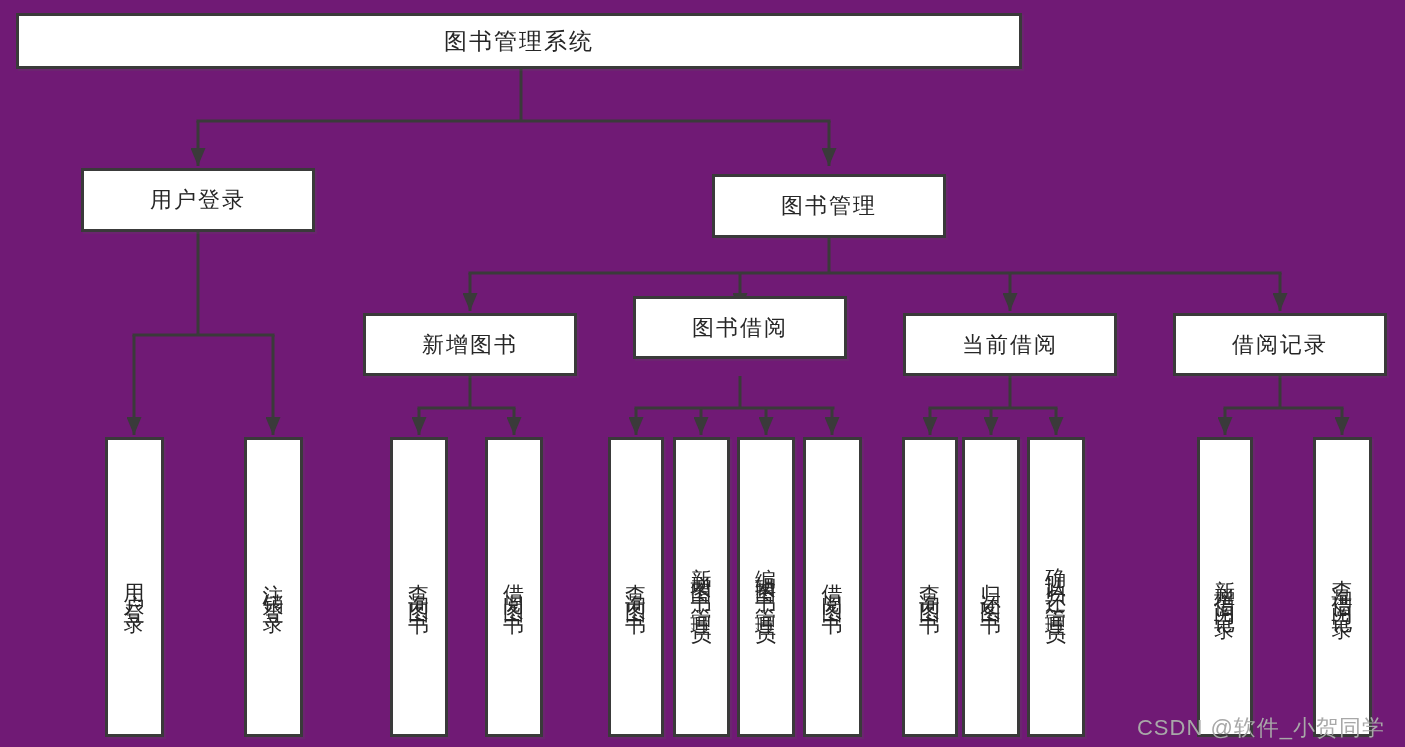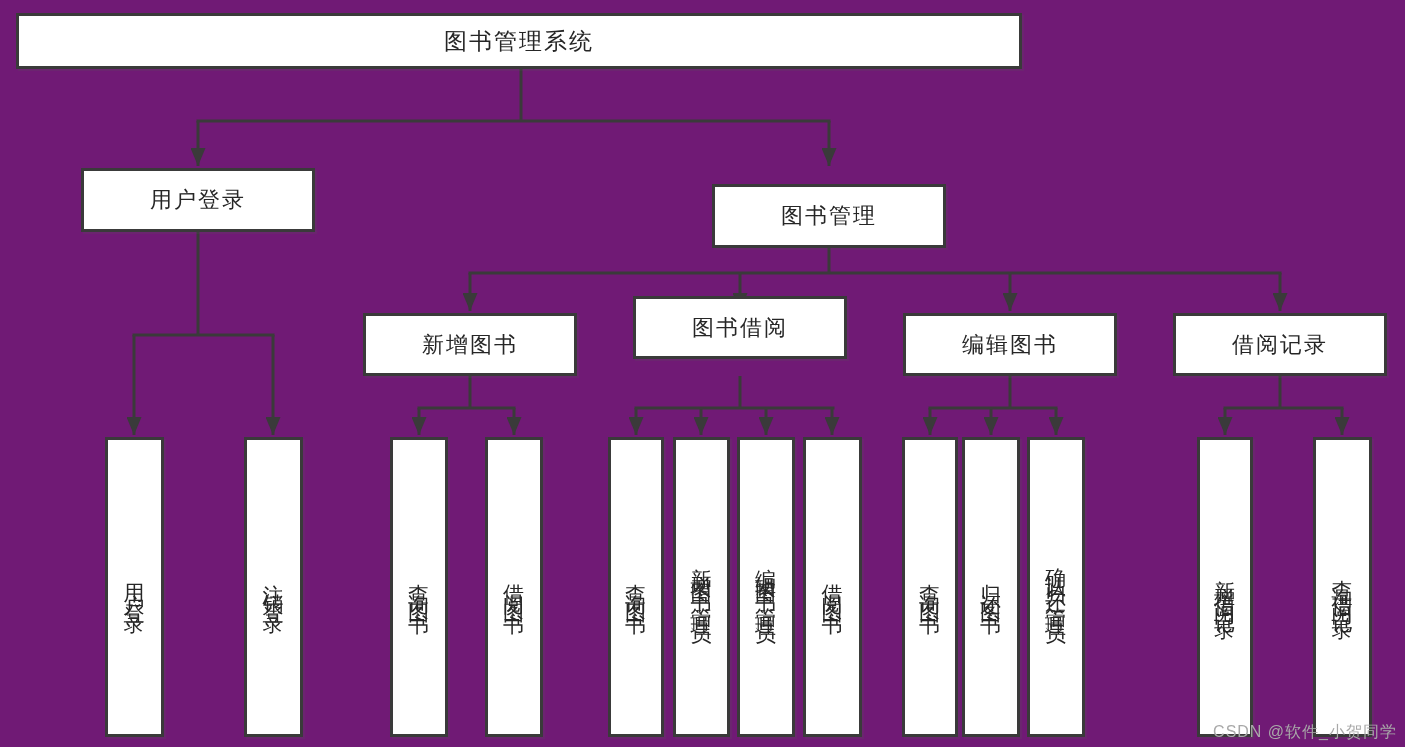--- a/index.html
+++ b/index.html
@@ -41,23 +41,23 @@
     writing-mode: vertical-rl;
     text-orientation: mixed;
     font-size: 21px;
     letter-spacing: 10px;
     line-height: 1;
     color: #262626;
   }
   .leaf.tight .vtext { letter-spacing: 8px; }
   .watermark {
     position: absolute;
-    right: 8px;
+    right: 20px;
     bottom: 4px;
-    font-size: 16px;
+    font-size: 22px;
     color: #a8a8a8;
     letter-spacing: 1px;
     z-index: 3;
     white-space: nowrap;
   }
 </style>
 </head>
 <body>
 
 <div class="canvas">
@@ -119,32 +119,32 @@
     </g>
   </svg>
 
   <div class="node node-root" style="left:16px;top:13px;width:1006px;height:56px">
     <span class="hlabel">图书管理系统</span>
   </div>
 
   <div class="node" style="left:81px;top:168px;width:234px;height:64px">
     <span class="hlabel">用户登录</span>
   </div>
-  <div class="node" style="left:712px;top:184px;width:234px;height:64px">
+  <div class="node" style="left:712px;top:174px;width:234px;height:64px">
     <span class="hlabel">图书管理</span>
   </div>
 
   <div class="node" style="left:363px;top:313px;width:214px;height:63px">
     <span class="hlabel">新增图书</span>
   </div>
   <div class="node" style="left:633px;top:296px;width:214px;height:63px">
     <span class="hlabel">图书借阅</span>
   </div>
   <div class="node" style="left:903px;top:313px;width:214px;height:63px">
-    <span class="hlabel">编辑图书</span>
+    <span class="hlabel">当前借阅</span>
   </div>
   <div class="node" style="left:1173px;top:313px;width:214px;height:63px">
     <span class="hlabel">借阅记录</span>
   </div>
 
   <div class="node leaf" style="left:105px;top:437px;width:59px;height:300px">
     <span class="vtext">用户登录</span>
   </div>
   <div class="node leaf" style="left:244px;top:437px;width:59px;height:300px">
     <span class="vtext">注销登录</span>

